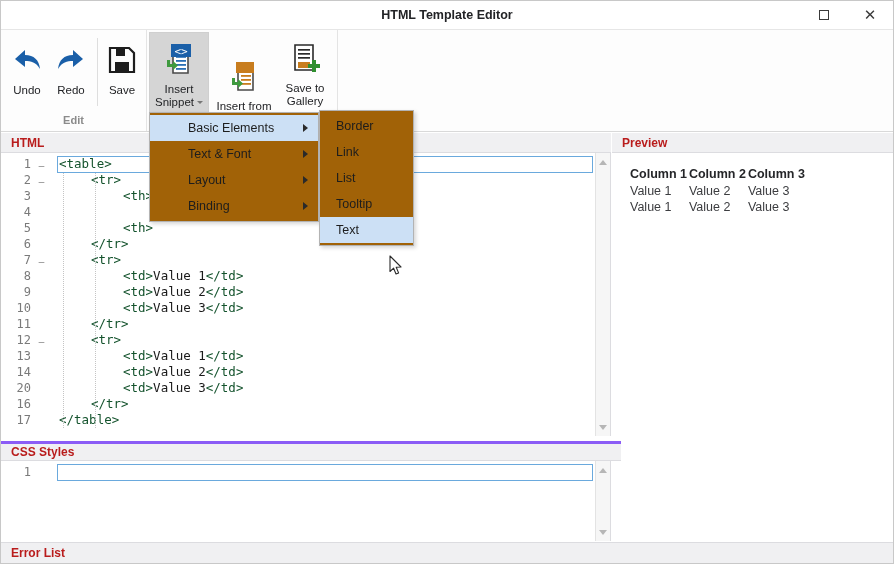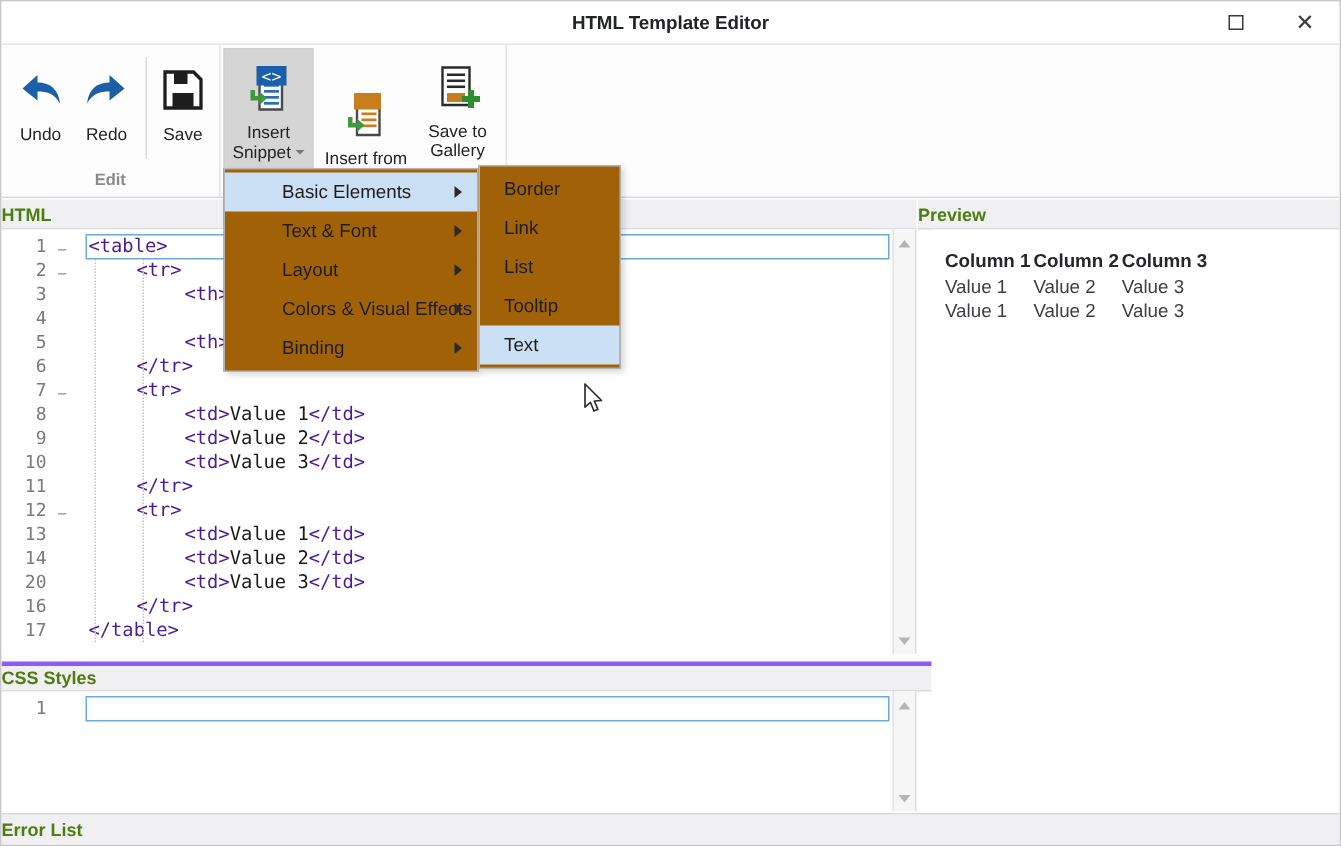--- a/index.html
+++ b/index.html
@@ -88,22 +88,23 @@
     border-top: 3px solid #777;
     margin-left: 3px; vertical-align: middle;
   }
 
   
   .panel-header {
     position: absolute;
     background: #f0f0f2;
     border-bottom: 1px solid #dcdce0;
     box-sizing: border-box;
-    font-size: 12px; font-weight: bold; color: #4d7c0f;
+    font-size: 12px; font-weight: bold; color: #b91c1c;
     display: flex; align-items: center;
+    padding-left: 10px;
   }
   .editor-body {
     position: absolute;
     background: #ffffff;
     box-sizing: border-box;
     overflow: hidden;
   }
 
   
   .code-area {
@@ -125,21 +126,21 @@
   .fold {
     position: absolute; left: 36px; width: 9px; top: 6px;
     height: 9px;
     color: #9b9b9b; font-size: 11px; line-height: 9px; text-align: center;
   }
   .indent-guide {
     position: absolute; top: 0; bottom: 0; width: 0;
     border-left: 1px dotted #c4c4c4;
   }
   .code-text { position: absolute; left: 58px; }
-  .tk-tag { color: #4c1d95; }
+  .tk-tag { color: #14532d; }
   .tk-text { color: #1a1a1a; }
   .focus-box {
     position: absolute;
     border: 1px solid #6aa9dd;
     box-sizing: border-box;
     pointer-events: none;
   }
 
   
   .vscroll {
@@ -392,21 +393,20 @@
           </tr>
         </tbody>
     </table>
   </div>
 
   <div class="menu" style="left:148px; top:111px; width:170px;">
     <div id="menu-cats">
         <div class="menu-item sel"><span>Basic Elements</span><span class="menu-arrow"></span></div>
         <div class="menu-item"><span>Text &amp; Font</span><span class="menu-arrow"></span></div>
         <div class="menu-item"><span>Layout</span><span class="menu-arrow"></span></div>
-        <div class="menu-item"><span>Colors &amp; Visual Effects</span><span class="menu-arrow"></span></div>
         <div class="menu-item"><span>Binding</span><span class="menu-arrow"></span></div>
       </div>
   </div>
 
   <div class="menu submenu" style="left:318px; top:109px; width:95px;">
     <div id="menu-subs">
         <div class="menu-item"><span>Border</span></div>
         <div class="menu-item"><span>Link</span></div>
         <div class="menu-item"><span>List</span></div>
         <div class="menu-item"><span>Tooltip</span></div>

